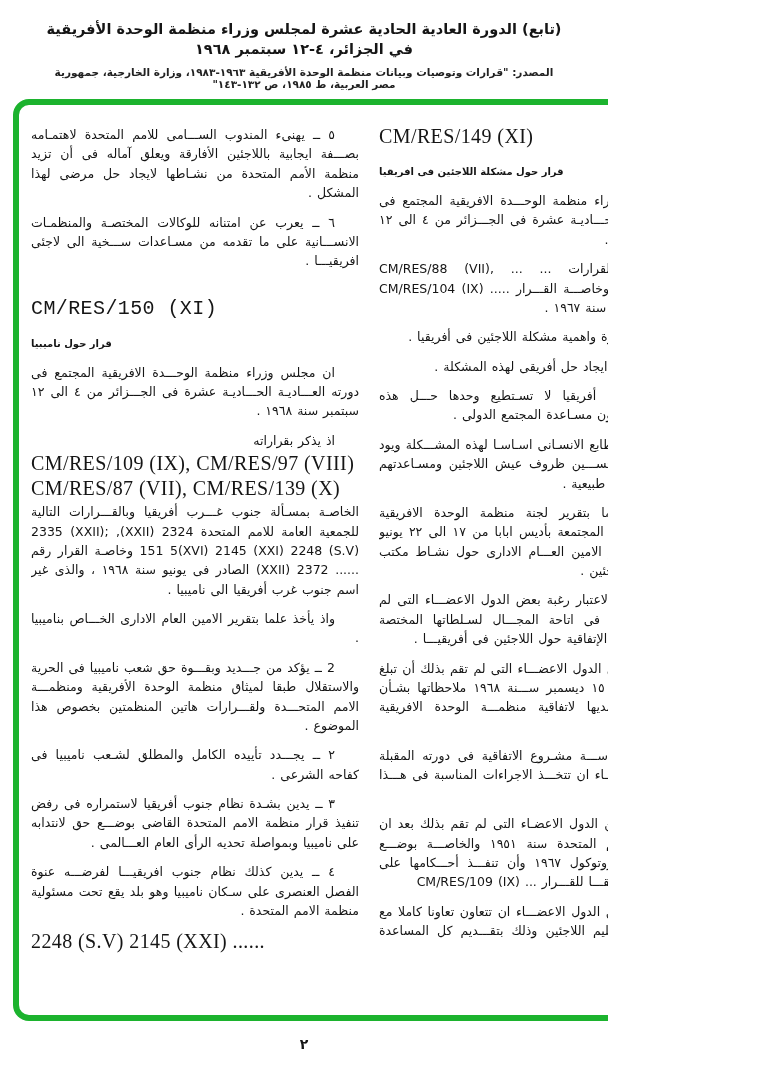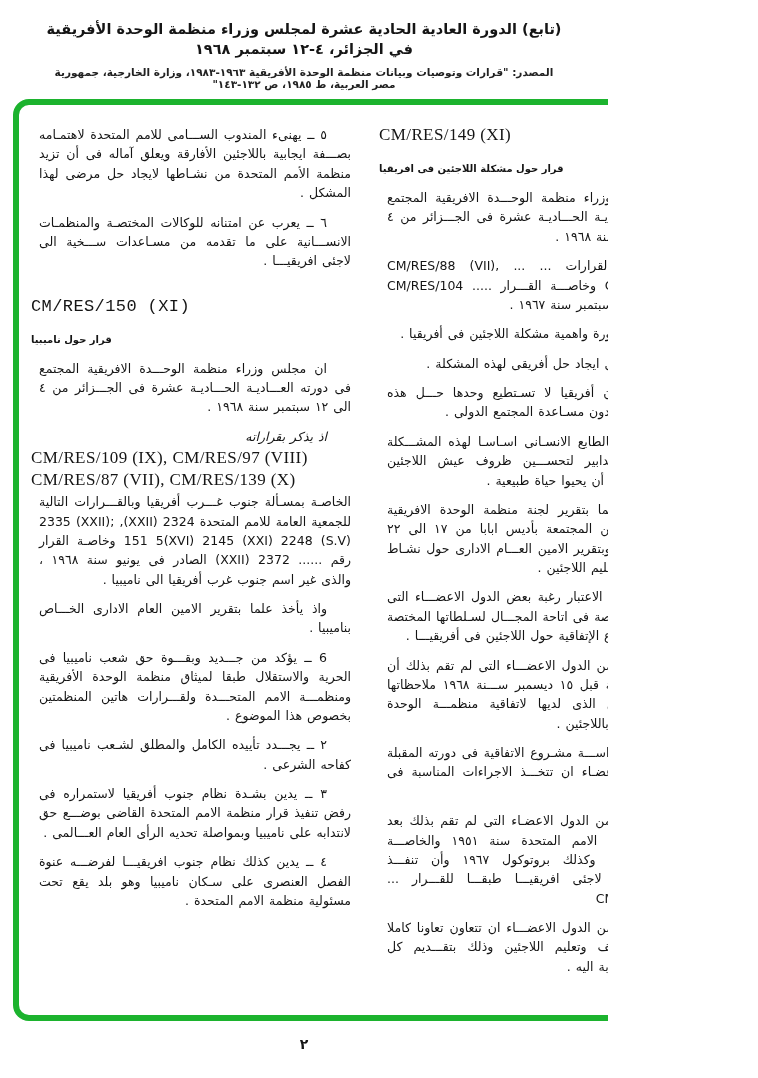--- a/index.html
+++ b/index.html
@@ -45,39 +45,39 @@
     gap:20px;
     height:100%;
   }
   .col{
     flex:1;
     direction:rtl;
     text-align:justify;
     overflow:hidden;
   }
   .para{
-    margin:10px 8px;
+    margin:10px 0;
     font-size:12.5px;
     line-height:1.55;
     text-indent:24px;
     word-spacing:1px;
   }
   .para.no-indent{text-indent:0;}
   .res-title{
     text-align:left;
     font-weight:bold;
     font-size:10px;
     margin:18px 0 14px 0;
     text-indent:0;
   }
   .code{
     direction:ltr;
     text-align:left;
     font-family:"Liberation Serif", serif;
-    font-size:17px;
+    font-size:20px;
     letter-spacing:.4px;
     margin:10px 0 6px 0;
     white-space:nowrap;
   }
   .code.tight{margin:2px 0;}
   .footer{
     position:absolute;
     left:0;top:1036px;
     width:100%;
     text-align:center;
@@ -114,29 +114,30 @@
         <p class="para">٣ ــ يطلب من الدول الاعضـاء التى لم تقم بذلك بعد ان توقع اتفاقية الامم المتحدة سنة ١٩٥١ والخاصـــة بوضـــع اللاجئين وكذلك بروتوكول ١٩٦٧ وأن تنفـــذ أحـــكامها على لاجئى افريقيـــا طبقـــا للقـــرار ... CM/RES/109 (IX)</p>
         <p class="para">٤ ــ يطلب من الدول الاعضـــاء ان تتعاون تعاونا كاملا مع مكتب توظيف وتعليم اللاجئين وذلك بتقـــديم كل المساعدة المطلوبة اليه .</p>
       </section>
 
       <section class="col">
         <p class="para">٥ ــ يهنىء المندوب الســـامى للامم المتحدة لاهتمـامه بصـــفة ايجابية باللاجئين الأفارقة ويعلق آماله فى أن تزيد منظمة الأمم المتحدة من نشـاطها لايجاد حل مرضى لهذا المشكل .</p>
         <p class="para">٦ ــ يعرب عن امتنانه للوكالات المختصـة والمنظمـات الانســـانية على ما تقدمه من مسـاعدات ســـخية الى لاجئى افريقيـــا .</p>
         <div class="code" style="margin-top:26px;font-family:Liberation Mono, monospace;">CM/RES/150 (XI)</div>
         <h2 class="res-title">قرار حول ناميبيا</h2>
         <p class="para">ان مجلس وزراء منظمة الوحـــدة الافريقية المجتمع فى دورته العـــاديـة الحـــاديـة عشرة فى الجـــزائر من ٤ الى ١٢ سبتمبر سنة ١٩٦٨ .</p>
-        <p class="para" style="margin-bottom:2px;font-style:italic;">اذ يذكر بقراراته</p>
+        <p class="para" style="margin-bottom:2px;">اذ يذكر بقراراته</p>
         <div class="code tight">CM/RES/109 (IX), CM/RES/97 (VIII)</div>
         <div class="code tight">CM/RES/87 (VII), CM/RES/139 (X)</div>
         <p class="para no-indent" style="margin-top:2px;">الخاصـة بمسـألة جنوب غـــرب أفريقيا وبالقـــرارات التالية للجمعية العامة للامم المتحدة 2324 (XXII), 2335 (XXII); 151 5(XVI) 2145 (XXI) 2248 (S.V) وخاصـة القرار رقم ...... 2372 (XXII) الصادر فى يونيو سنة ١٩٦٨ ، والذى غير اسم جنوب غرب أفريقيا الى ناميبيا .</p>
         <p class="para">واذ يأخذ علما بتقرير الامين العام الادارى الخـــاص بناميبيا .</p>
-        <p class="para">6 ــ يؤكد من جـــديد وبقـــوة حق شعب ناميبيا فى الحرية والاستقلال طبقا لميثاق منظمة الوحدة الأفريقية ومنظمـــة الامم المتحـــدة ولقـــرارات هاتين المنظمتين بخصوص هذا الموضوع .</p>
+        <p class="para">2 ــ يؤكد من جـــديد وبقـــوة حق شعب ناميبيا فى الحرية والاستقلال طبقا لميثاق منظمة الوحدة الأفريقية ومنظمـــة الامم المتحـــدة ولقـــرارات هاتين المنظمتين بخصوص هذا الموضوع .</p>
         <p class="para">٢ ــ يجـــدد تأييده الكامل والمطلق لشـعب ناميبيا فى كفاحه الشرعى .</p>
         <p class="para">٣ ــ يدين بشـدة نظام جنوب أفريقيا لاستمراره فى رفض تنفيذ قرار منظمة الامم المتحدة القاضى بوضـــع حق لانتدابه على ناميبيا وبمواصلة تحديه الرأى العام العـــالمى .</p>
         <p class="para">٤ ــ يدين كذلك نظام جنوب افريقيـــا لفرضـــه عنوة الفصل العنصرى على سـكان ناميبيا وهو بلد يقع تحت مسئولية منظمة الامم المتحدة .</p>
+        <div class="code tight">2248 (S.V) 2145 (XXI) ......</div>
       </section>
 
     </div>
   </div>
 
   <div class="footer">٢</div>
 
 </div>
 
 </body></html>

